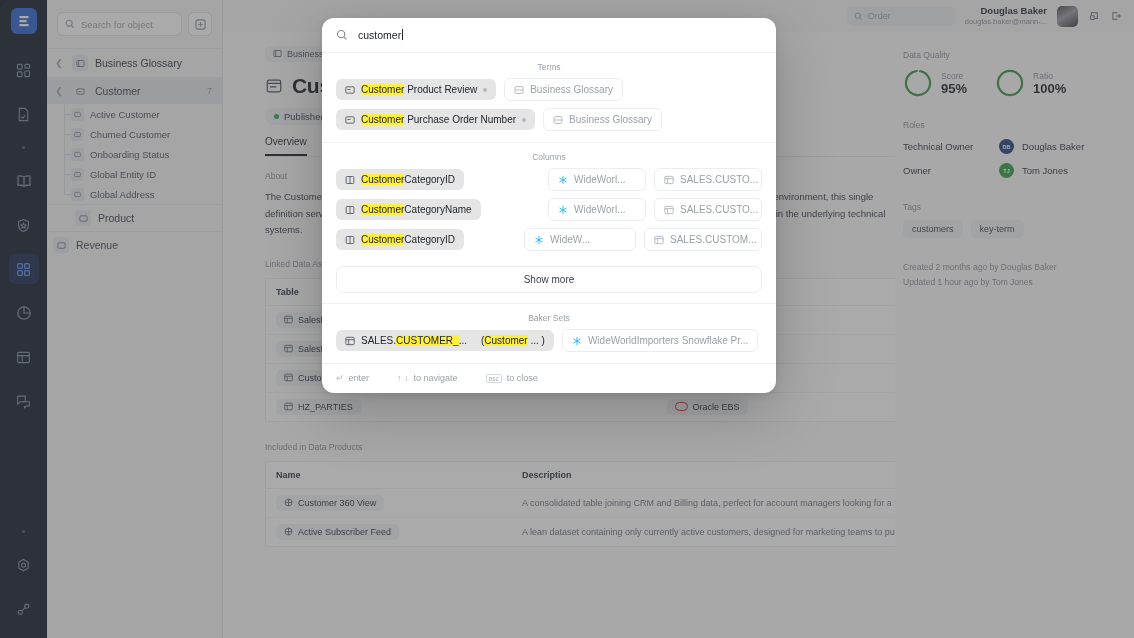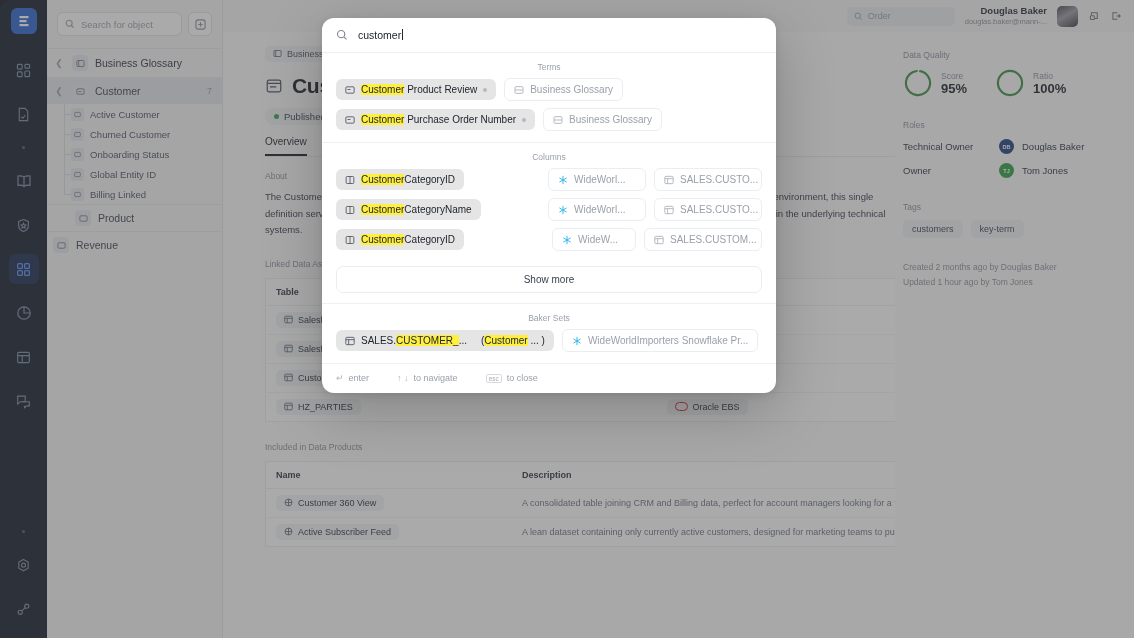--- a/index.html
+++ b/index.html
@@ -401,21 +401,21 @@
                 </svg>
             </span>
             <span>Global Entity ID</span>
           </div>
           <div class="tree-child">
             <span class="mini-icon">
               <svg width="7" height="7" viewBox="0 0 12 12" fill="none" stroke="currentColor" stroke-width="1.2">
                   <rect x="1.2" y="2.4" width="9.6" height="7.2" rx="1.3"></rect>
                 </svg>
             </span>
-            <span>Billing Linked</span>
+            <span>Global Address</span>
           </div>
         </div>
       </div>
 
       <div class="tree-section">
         <div class="tree-row" style="padding-left:28px">
           <span class="sq-icon">
             <svg width="9" height="9" viewBox="0 0 12 12" fill="none" stroke="currentColor" stroke-width="1.1">
                 <rect x="1.2" y="2.4" width="9.6" height="7.2" rx="1.3"></rect>
               </svg>
@@ -792,21 +792,21 @@
         <span class="pal-main">
           <span>
             <svg width="10" height="10" viewBox="0 0 12 12" fill="none" stroke="#555c68" stroke-width="1.1">
                 <rect x="1.4" y="1.8" width="9.2" height="8.4" rx="1.2"></rect>
                 <path d="M6 1.8v8.4"></path>
               </svg>
           </span>
           <span><mark>Customer</mark><span>CategoryID</span></span>
         </span>
         <span style="flex:1"></span>
-        <span class="pal-aux" style="width:84px">
+        <span class="pal-aux" style="width:112px">
           <span>
             <svg width="10" height="10" viewBox="0 0 12 12" stroke="#29b5e8" stroke-width="1.1" fill="none">
               <path d="M6 1v10M1.7 3.5l8.6 5M10.3 3.5l-8.6 5"></path>
             </svg>
           </span>
           <span>WideW...</span>
         </span>
         <span class="pal-aux" style="width:118px">
           <span>
             <svg width="10" height="10" viewBox="0 0 12 12" fill="none" stroke="#b0b5bd" stroke-width="1.1">

